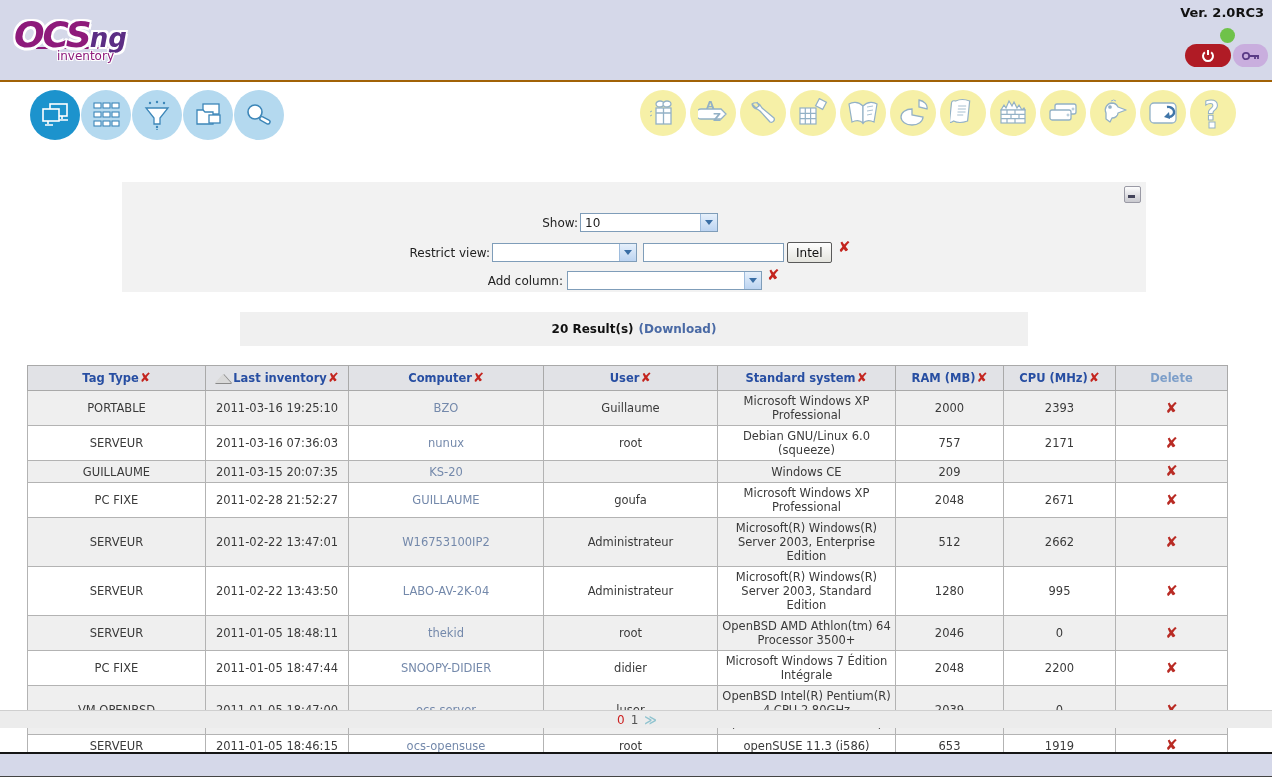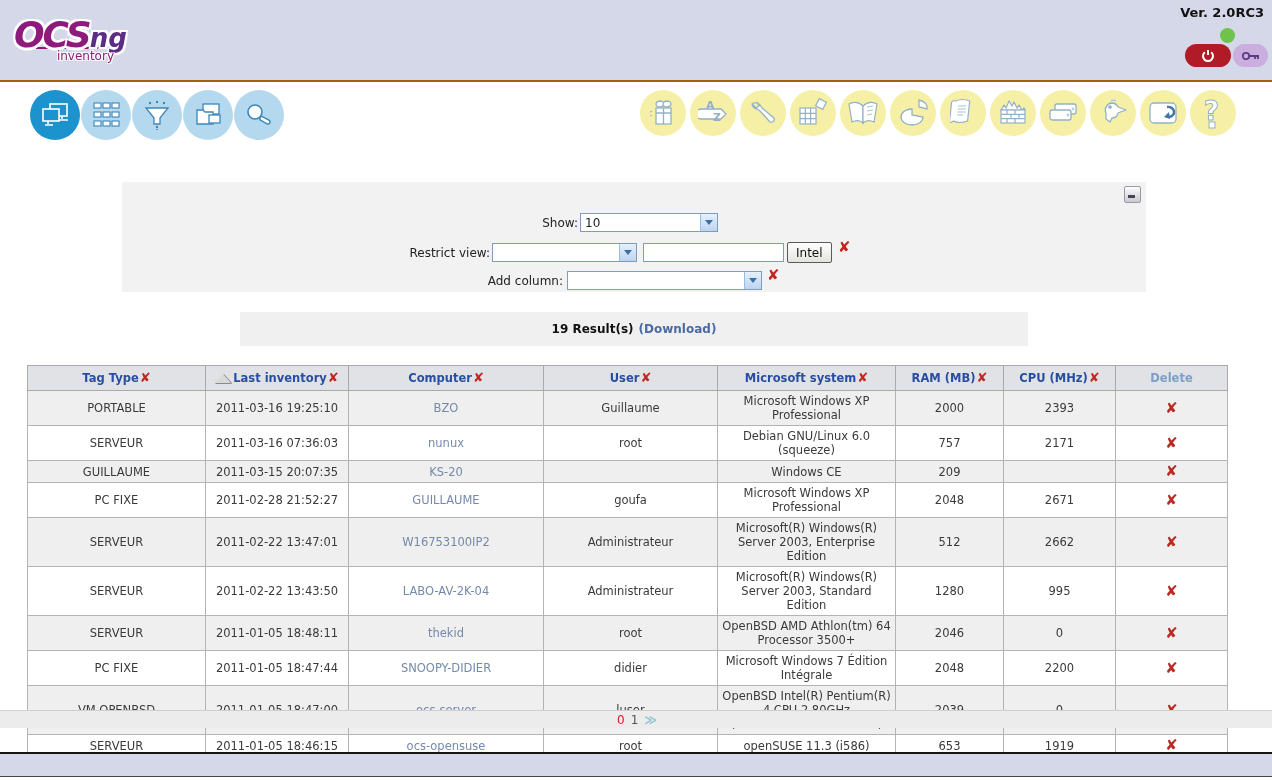--- a/index.html
+++ b/index.html
@@ -304,21 +304,21 @@
   <div class="xp-select" style="left:445px; top:89px; width:195px;">
     <span class="sel-val"></span>
     <span class="sel-arrow-box">
         <span class="sel-arrow"></span>
       </span>
   </div>
   <span class="red-x f-x" style="left:645px; top:86px;">✘</span>
 </div>
 
 <div class="results-bar">
-  <span class="results-count">19 Result(s)</span>
+  <span class="results-count">20 Result(s)</span>
   <span class="download-link">(Download)</span>
 </div>
 
 <table class="inv-table">
   <colgroup>
     <col style="width:178px">
       <col style="width:143px">
       <col style="width:195px">
       <col style="width:174px">
     <col style="width:178px">
@@ -334,21 +334,21 @@
       <th>
         <span class="sort-tri"></span><span>Last inventory</span><span class="red-x hdr-x">✘</span>
       </th>
       <th>
         <span>Computer</span><span class="red-x hdr-x">✘</span>
       </th>
       <th>
         <span>User</span><span class="red-x hdr-x">✘</span>
       </th>
       <th>
-        <span>Microsoft system</span><span class="red-x hdr-x">✘</span>
+        <span>Standard system</span><span class="red-x hdr-x">✘</span>
       </th>
       <th>
         <span>RAM (MB)</span><span class="red-x hdr-x">✘</span>
       </th>
       <th>
         <span>CPU (MHz)</span><span class="red-x hdr-x">✘</span>
       </th>
       <th class="delete-col">
         <span>Delete</span>
       </th>

